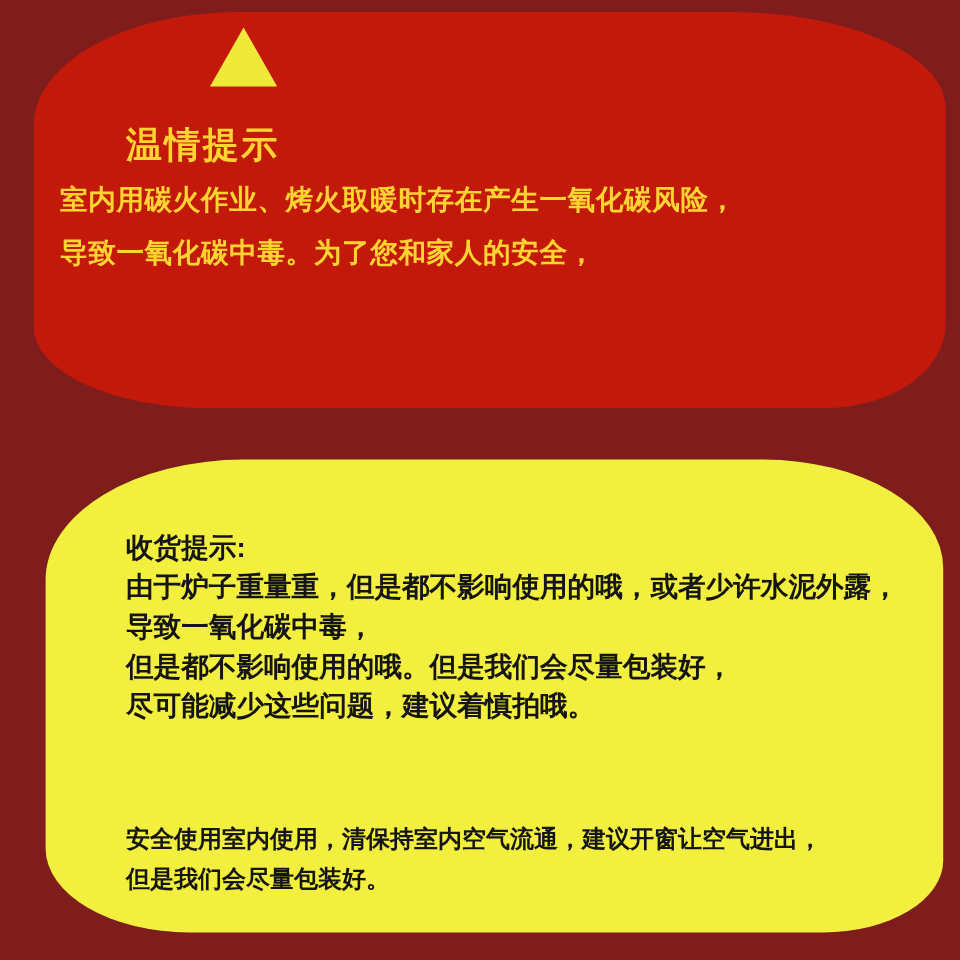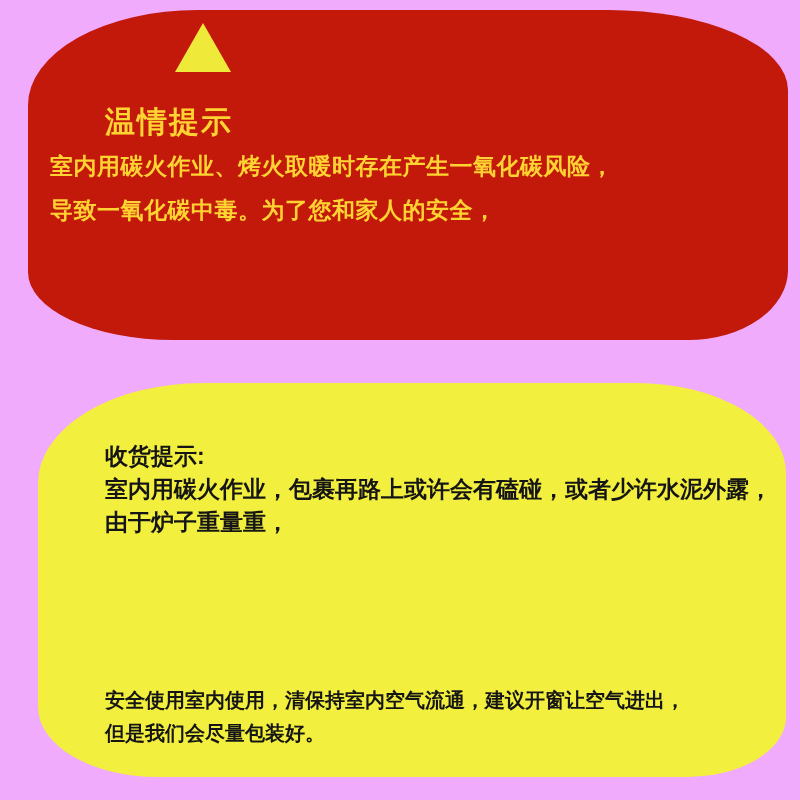--- a/index.html
+++ b/index.html
@@ -4,21 +4,21 @@
 <style>
   html, body {
     margin: 0;
     padding: 0;
     background: #ffffff;
   }
   .page {
     position: relative;
     width: 800px;
     height: 800px;
-    background: #f0abfc;
+    background: #7f1d1d;
     overflow: hidden;
     font-family: "Liberation Sans", "DejaVu Sans", sans-serif;
     font-weight: bold;
   }
 
   
   .panel-red {
     position: absolute;
     left: 28px;
     top: 10px;
@@ -98,22 +98,24 @@
     <h1 class="red-title">温情提示</h1>
     <div class="red-body">
       <p>室内用碳火作业、烤火取暖时存在产生一氧化碳风险，</p>
       <p>导致一氧化碳中毒。为了您和家人的安全，</p>
     </div>
   </section>
 
   <section class="panel-yellow">
     <div class="yellow-body">
       <p>收货提示:</p>
-      <p>室内用碳火作业，包裹再路上或许会有磕碰，或者少许水泥外露，</p>
-      <p>由于炉子重量重，</p>
+      <p>由于炉子重量重，但是都不影响使用的哦，或者少许水泥外露，</p>
+      <p>导致一氧化碳中毒，</p>
+      <p>但是都不影响使用的哦。但是我们会尽量包装好，</p>
+      <p>尽可能减少这些问题，建议着慎拍哦。</p>
     </div>
     <div class="safety-body">
       <p>安全使用室内使用，清保持室内空气流通，建议开窗让空气进出，</p>
       <p>但是我们会尽量包装好。</p>
     </div>
   </section>
 
 </div>
 
 </body></html>

